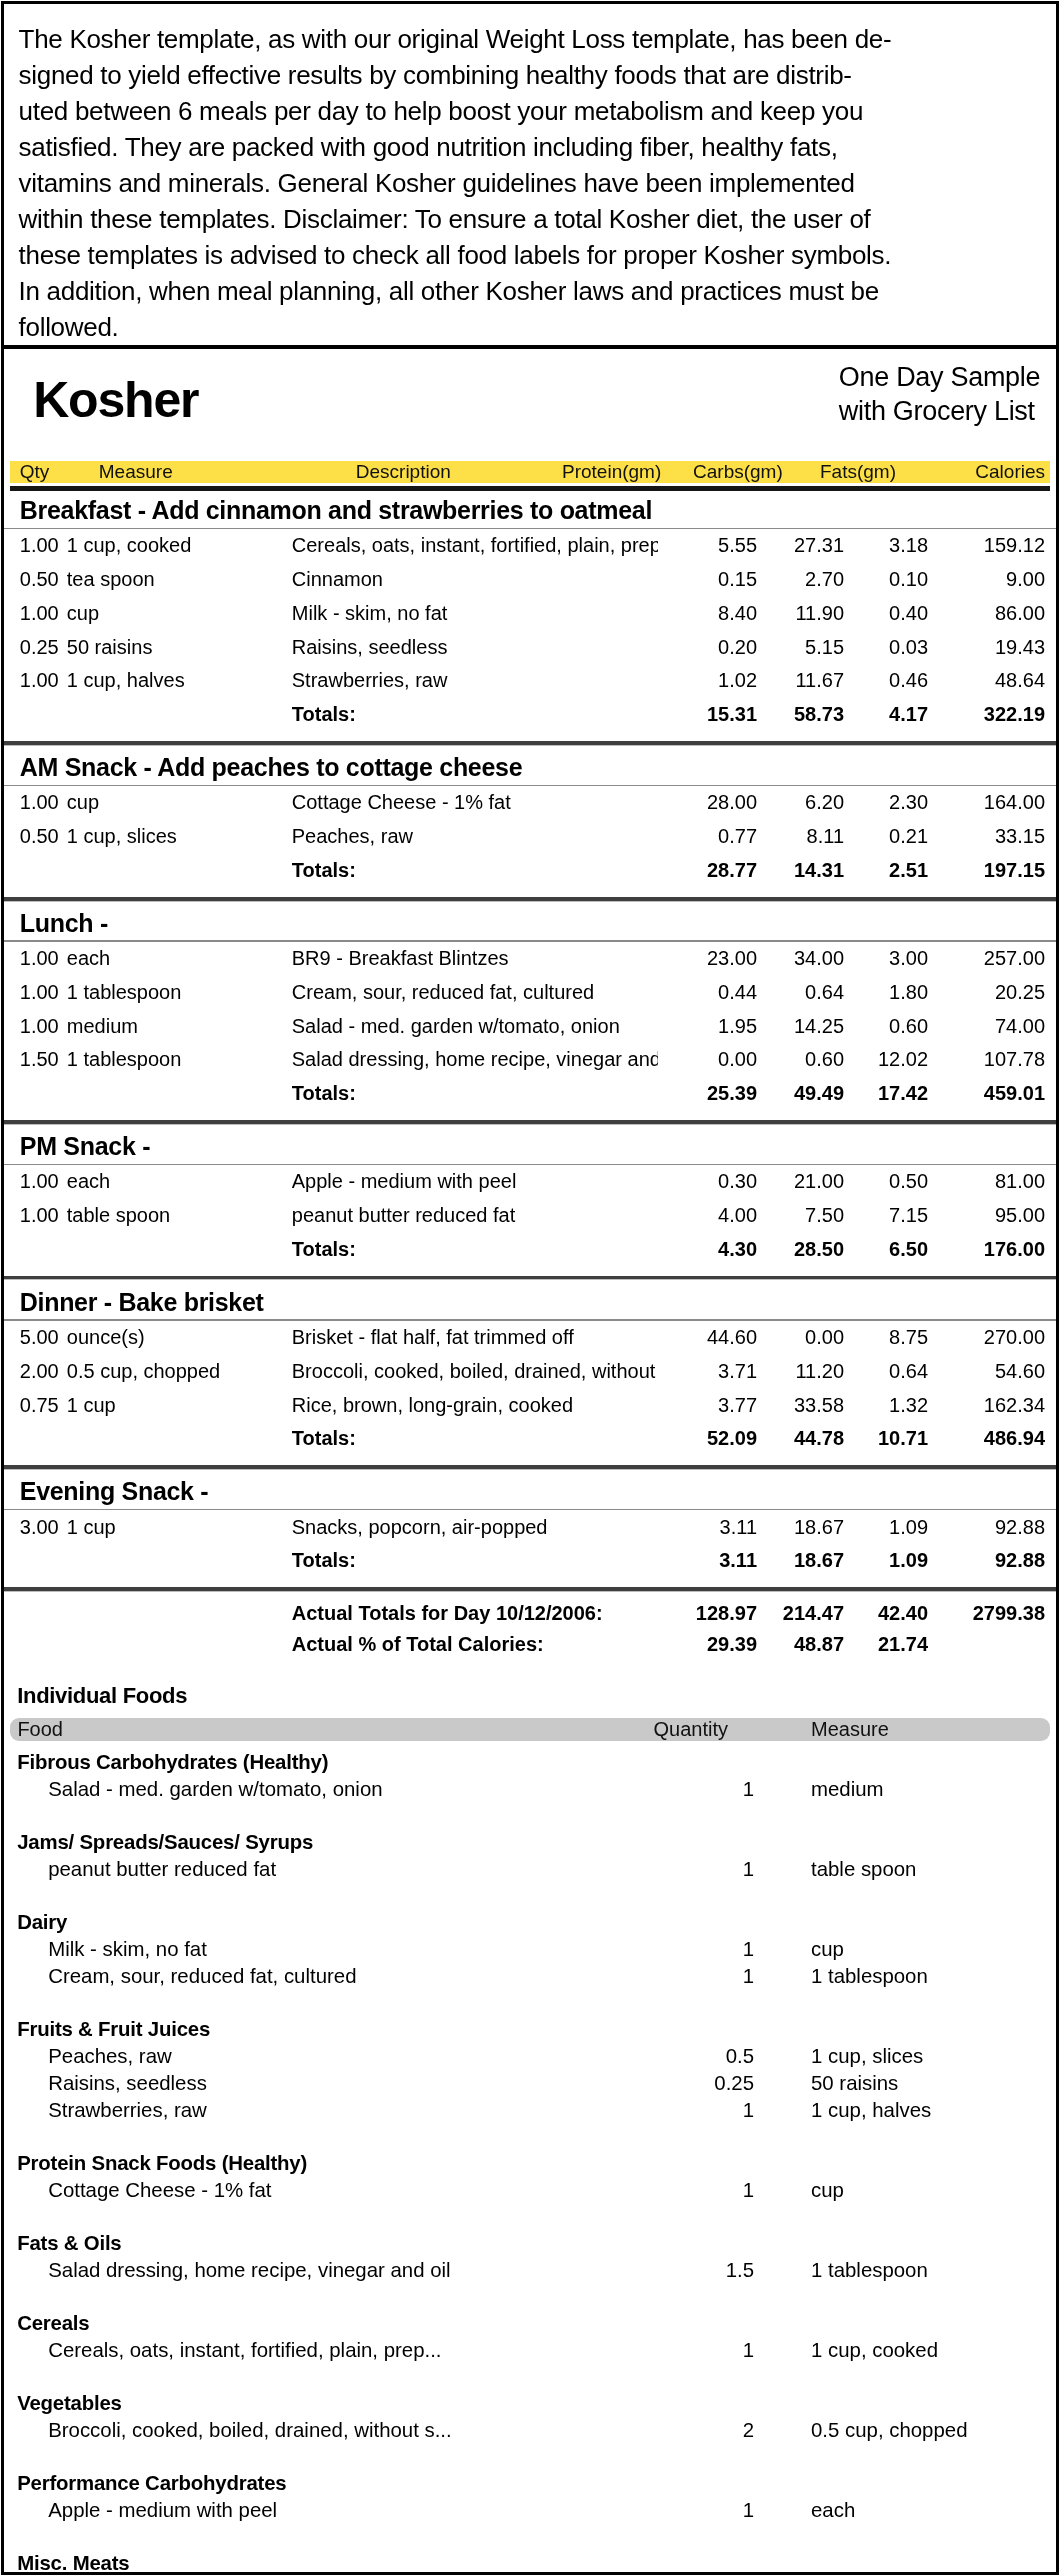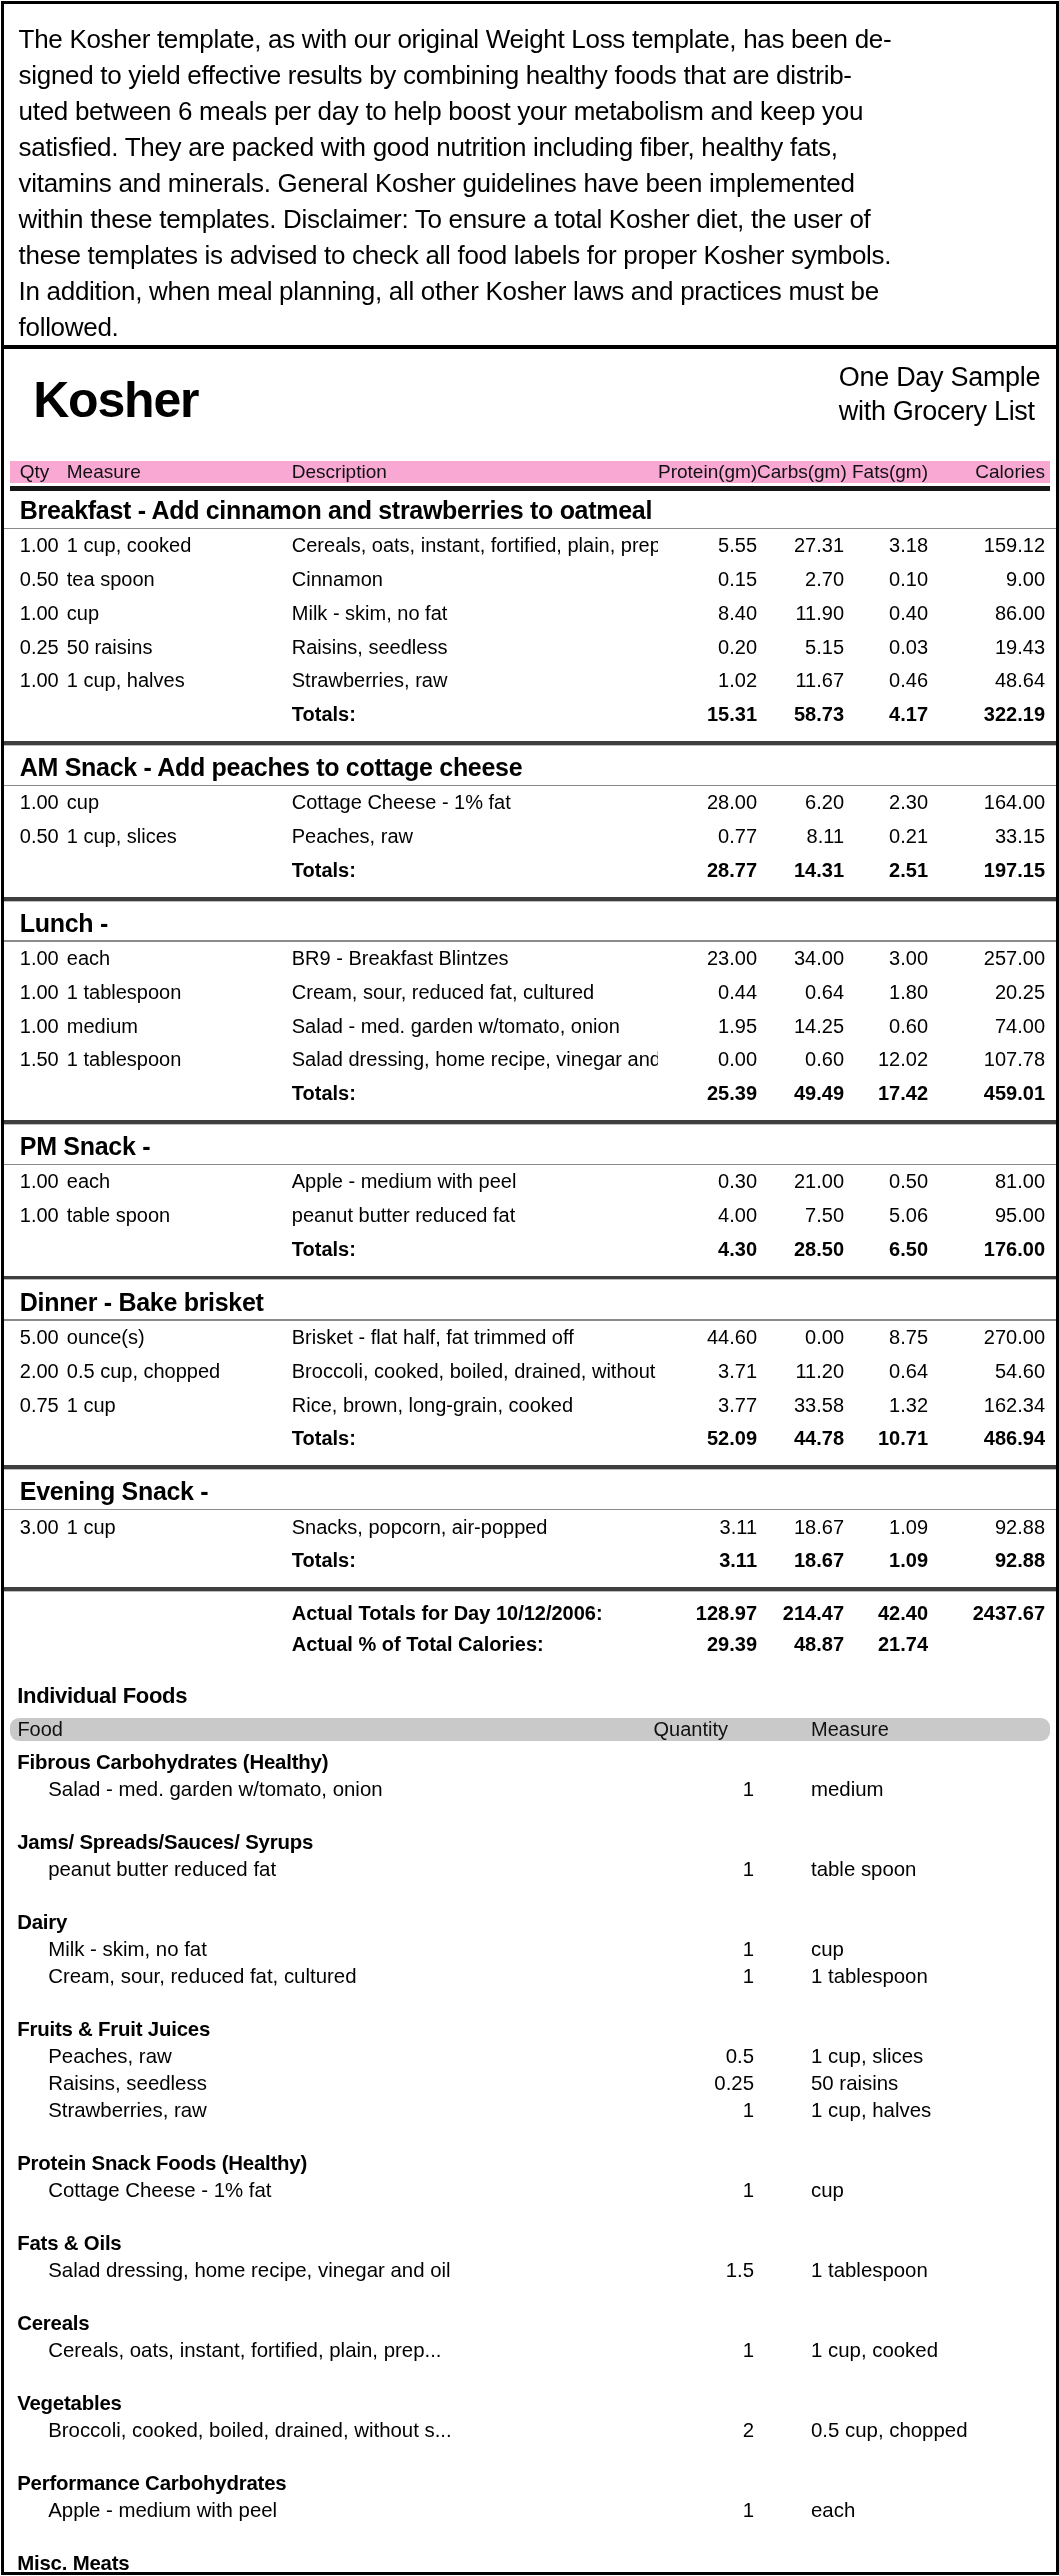--- a/index.html
+++ b/index.html
@@ -17,21 +17,21 @@
     box-sizing:border-box;height:380px;padding:17px 18px 0 14.4px;
     font-size:26px;line-height:36px;letter-spacing:-0.3px;white-space:nowrap;
   }
   .top-rule{height:4.2px;background:#000;flex:none;}
   
   .doc-header{display:flex;justify-content:space-between;align-items:flex-start;padding:9.6px 15.6px 0 13px;}
   .title{font-size:50px;font-weight:bold;letter-spacing:-1.2px;line-height:1;margin:16px;}
   .subtitle{text-align:left;font-weight:normal;font-size:27px;line-height:34px;padding-top:1.2px;letter-spacing:-0.3px;}
   
   .grid7{display:grid;grid-template-columns:47px 225px 1fr 99px 87px 84px 117px;align-items:center;}
-  .mt-bar{margin:20.4px 6px 0;height:29px;background:#f9a8d4;padding:0 4.8px 0 9.6px;font-size:19px;color:#111;}
+  .mt-bar{margin:20.4px 6px 0;height:29px;background:#fde047;padding:0 4.8px 0 9.6px;font-size:19px;color:#111;gap:32px;}
   .mt-rule{height:5.4px;background:#161616;margin:2.4px 6px 0;flex:none;}
   .num{text-align:right;}
   .sec-h{font-size:25px;font-weight:bold;letter-spacing:-0.3px;padding:6px 15.6px 0;line-height:27.6px;}
   .sec-rule{height:1.2px;background:#8a8a8a;margin-top:3px;}
   .mrow{padding:5.4px 10.8px 5.4px 15.6px;font-size:20px;}
   .mrow span{white-space:nowrap;overflow:hidden;}
   .mrow .padr{padding-right:10.8px;}
   .totals{font-weight:bold;}
   .sec-sep{height:3.6px;background:#3f3f3f;border-bottom:1.8px solid #bdbdbd;margin:9.6px 0 2.4px;}
   .sum-row{padding:7.8px 10.8px 0 15.6px;font-size:20px;font-weight:bold;}
@@ -238,21 +238,21 @@
           <span class="num">21.00</span>
           <span class="num">0.50</span>
           <span class="num">81.00</span>
         </div>
         <div class="mrow grid7">
           <span class="padr">1.00</span>
           <span class="padr">table spoon</span>
           <span class="padr">peanut butter reduced fat</span>
           <span class="num">4.00</span>
           <span class="num">7.50</span>
-          <span class="num">5.06</span>
+          <span class="num">7.15</span>
           <span class="num">95.00</span>
         </div>
         <div class="mrow grid7 totals">
           <span></span>
           <span></span>
           <span>Totals:</span>
           <span class="num">4.30</span>
           <span class="num">28.50</span>
           <span class="num">6.50</span>
           <span class="num">176.00</span>
@@ -326,21 +326,21 @@
     </div>
 
   <div id="summary">
       <div class="sum-row grid7">
         <span></span>
         <span></span>
         <span>Actual Totals for Day 10/12/2006:</span>
         <span class="num">128.97</span>
         <span class="num">214.47</span>
         <span class="num">42.40</span>
-        <span class="num">2437.67</span>
+        <span class="num">2799.38</span>
       </div>
       <div class="sum-row grid7">
         <span></span>
         <span></span>
         <span>Actual % of Total Calories:</span>
         <span class="num">29.39</span>
         <span class="num">48.87</span>
         <span class="num">21.74</span>
         <span class="num"></span>
       </div>

